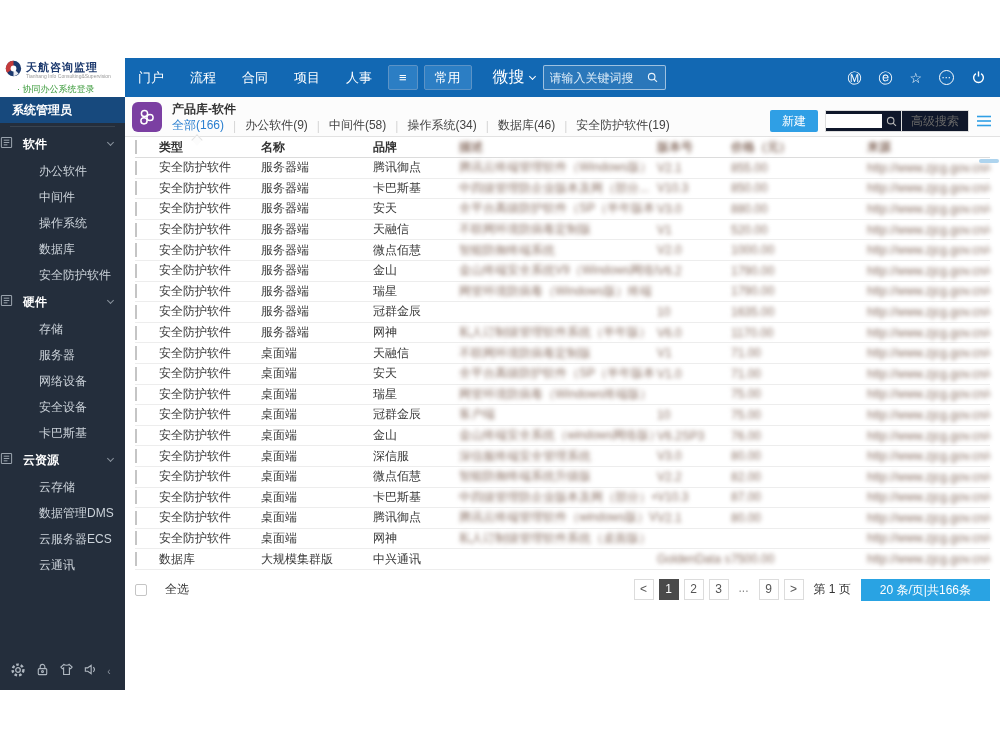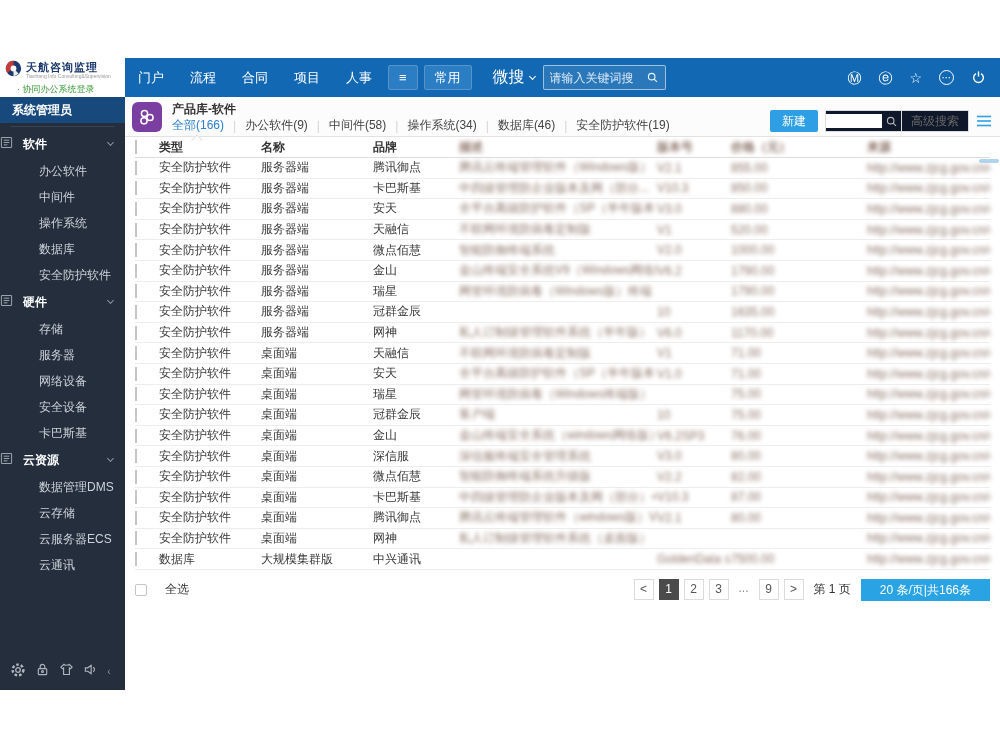--- a/index.html
+++ b/index.html
@@ -188,22 +188,22 @@
           <div class="group-head">
             <span><svg width="13" height="13" viewBox="0 0 14 14" fill="none" stroke="#9aa3ad" stroke-width="1.1">
                 <rect x="1.5" y="1.5" width="11" height="11" rx="1"></rect>
                 <line x1="4" y1="4.5" x2="10" y2="4.5"></line>
                 <line x1="4" y1="7" x2="10" y2="7"></line>
                 <line x1="4" y1="9.5" x2="8" y2="9.5"></line>
               </svg></span>
             <span class="glabel">云资源</span>
             <span class="chev"></span>
           </div>
+          <div class="group-item">云存储</div>
           <div class="group-item">数据管理DMS</div>
-          <div class="group-item">云存储</div>
           <div class="group-item">云服务器ECS</div>
           <div class="group-item">云通讯</div>
         </div>
 
       <div class="side-footer">
         <span>
           <svg width="16" height="16" viewBox="0 0 16 16" fill="none" stroke="#aeb6bf">
             <circle cx="8" cy="8" r="5.4" stroke-width="2.4" stroke-dasharray="2.6 2"></circle>
             <circle cx="8" cy="8" r="2.3" stroke-width="1.3"></circle>
           </svg>

